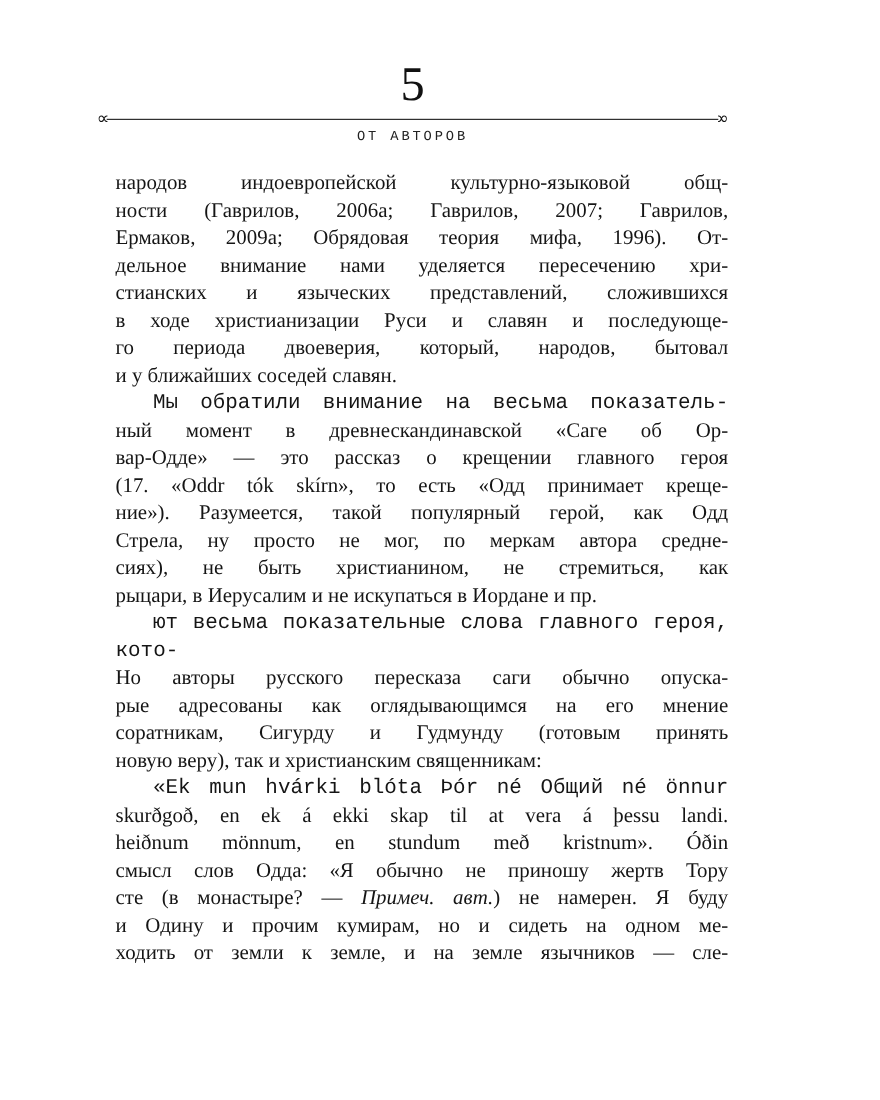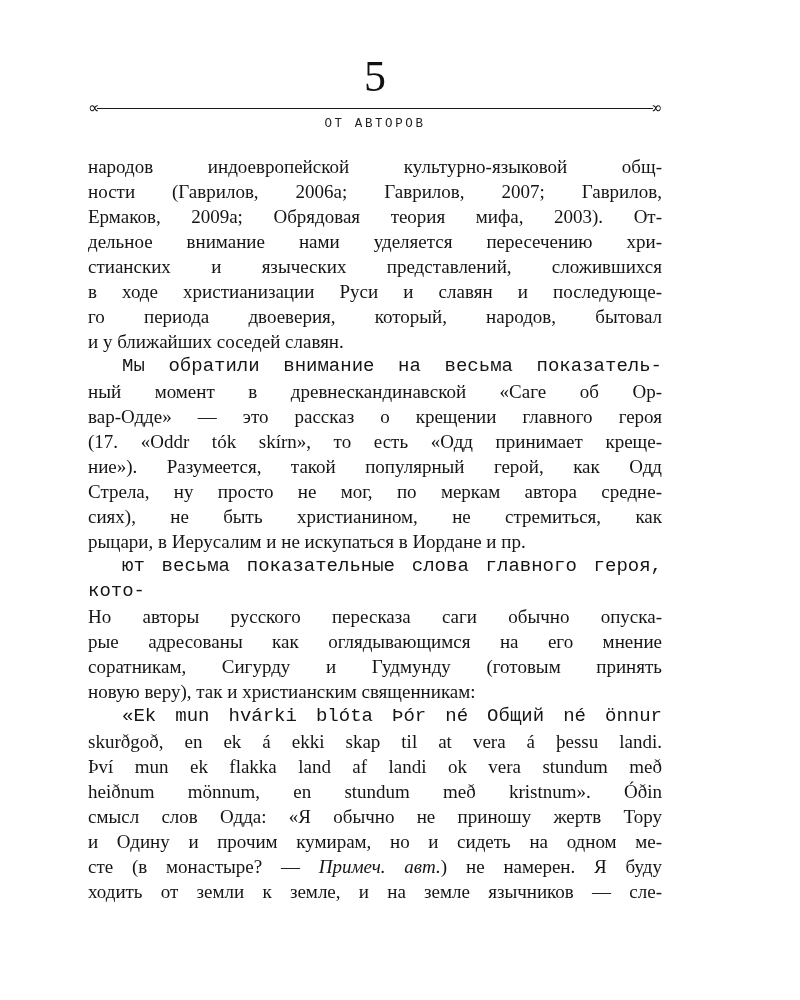--- a/index.html
+++ b/index.html
@@ -57,20 +57,21 @@
     font-size: 12.5px;
     letter-spacing: 2.6px;
     color: #222;
     font-family: Liberation Mono, monospace;
   }
   .text-body {
     margin-top: 23px;
     font-size: 19px;
     line-height: 25px;
     color: #151515;
+    margin-left: 17px;
   }
   .line {
     text-align: justify;
     text-align-last: justify;
     white-space: normal;
   }
   .line.final {
     text-align-last: left;
   }
   .para.indent .line:first-child {
@@ -96,21 +97,21 @@
         <span class="knot flip">∝</span>
       </div>
 
       <div class="running-title">ОТ АВТОРОВ</div>
     </header>
 
     <main class="text-body">
         <div class="para">
           <div class="line"><span>народов индоевропейской культурно-языковой общ-</span></div>
           <div class="line"><span>ности (Гаврилов, 2006а; Гаврилов, 2007; Гаврилов,</span></div>
-          <div class="line"><span>Ермаков, 2009а; Обрядовая теория мифа, 2003). От-</span></div>
+          <div class="line"><span>Ермаков, 2009а; Обрядовая теория мифа, 1996). От-</span></div>
           <div class="line"><span>дельное внимание нами уделяется пересечению хри-</span></div>
           <div class="line"><span>стианских и языческих представлений, сложившихся</span></div>
           <div class="line"><span>в ходе христианизации Руси и славян и последующе-</span></div>
           <div class="line"><span>го периода двоеверия, который, народов, бытовал</span></div>
           <div class="line final"><span>и у ближайших соседей славян.</span></div>
         </div>
         <div class="para indent">
           <div class="line"><span>Мы обратили внимание на весьма показатель-</span></div>
           <div class="line"><span>ный момент в древнескандинавской «Саге об Ор-</span></div>
           <div class="line"><span>вар-Одде» — это рассказ о крещении главного героя</span></div>
@@ -123,23 +124,22 @@
         <div class="para indent">
           <div class="line"><span>ют весьма показательные слова главного героя, кото-</span></div>
           <div class="line"><span>Но авторы русского пересказа саги обычно опуска-</span></div>
           <div class="line"><span>рые адресованы как оглядывающимся на его мнение</span></div>
           <div class="line"><span>соратникам, Сигурду и Гудмунду (готовым принять</span></div>
           <div class="line final"><span>новую веру), так и христианским священникам:</span></div>
         </div>
         <div class="para indent">
           <div class="line"><span>«Ek mun hvárki blóta Þór né Общий né önnur</span></div>
           <div class="line"><span>skurðgoð, en ek á ekki skap til at vera á þessu landi.</span></div>
-          <div class="line"><span>Því mun ek flakka land af landi ok vera stundum með</span></div>
           <div class="line"><span>heiðnum mönnum, en stundum með kristnum». Óðin</span></div>
           <div class="line"><span>смысл слов Одда: «Я обычно не приношу жертв Тору</span></div>
+          <div class="line"><span>сте (в монастыре? — </span><i>Примеч. авт.</i><span>) не намерен. Я буду</span></div>
           <div class="line"><span>и Одину и прочим кумирам, но и сидеть на одном ме-</span></div>
-          <div class="line"><span>сте (в монастыре? — </span><i>Примеч. авт.</i><span>) не намерен. Я буду</span></div>
           <div class="line"><span>ходить от земли к земле, и на земле язычников — сле-</span></div>
         </div>
       </main>
 
   </div>
 </div>
 
 </body></html>

